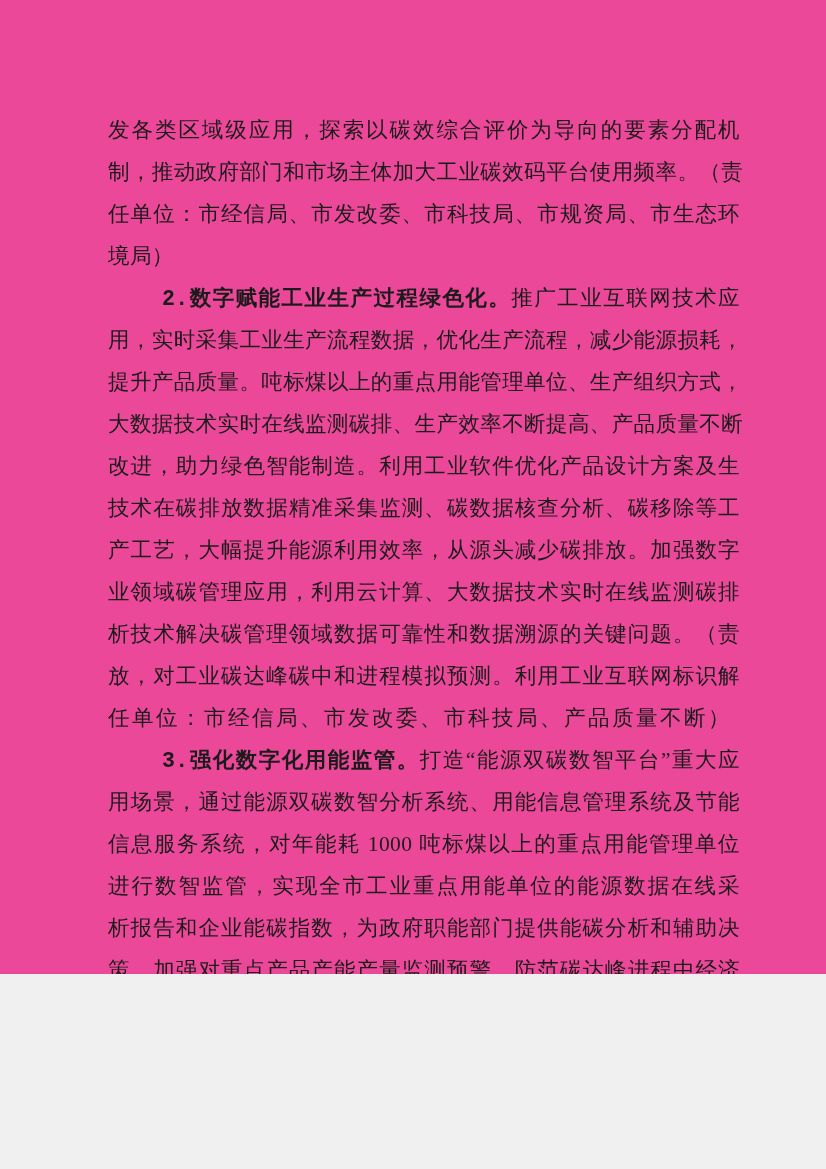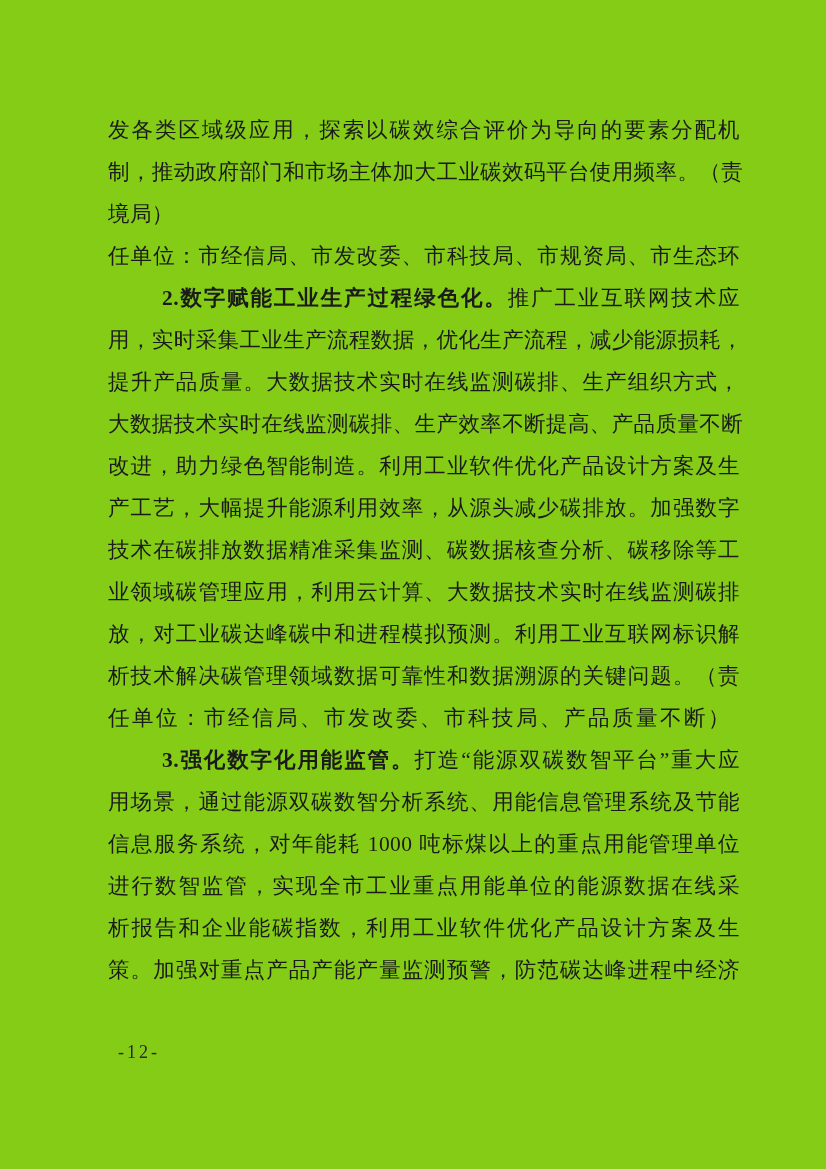--- a/index.html
+++ b/index.html
@@ -3,22 +3,22 @@
 <meta charset="utf-8">
 <style>
   html, body { margin: 0; padding: 0; }
   body {
     width: 826px; height: 1169px;
     background: #f0f0f0;
     font-family: "Liberation Serif", "DejaVu Serif", serif;
   }
   .page {
     position: relative;
-    width: 826px; height: 1169px;
-    background: #84cc16;
+    width: 826px; height: 974px;
+    background: #ec4899;
     color: #1b1b1b;
     overflow: hidden;
   }
   .textblock {
     position: absolute;
     left: 108px; top: 109px;
     width: 632px;
   }
   .line {
     height: 42px;
@@ -31,52 +31,52 @@
     overflow: visible;
   }
   .line.no-stretch {
     text-align: left;
     text-align-last: left;
   }
   .line.spread { letter-spacing: 2.5px; }
   .line.indent { text-indent: 54px; }
   .b {
     font-weight: 700;
-    font-family: Liberation Serif, serif;
+    font-family: Liberation Mono, monospace;
   }
   .pagenum {
     position: absolute;
     left: 118px; top: 1041px;
     font-size: 18px;
     letter-spacing: 3px;
     color: #2a2a2a;
     line-height: 22px;
   }
 </style>
 </head>
 <body>
 
 <div class="page">
   <div class="textblock">
     <div class="line">发各类区域级应用，探索以碳效综合评价为导向的要素分配机</div>
     <div class="line">制，推动政府部门和市场主体加大工业碳效码平台使用频率。（责</div>
+    <div class="line">任单位：市经信局、市发改委、市科技局、市规资局、市生态环</div>
     <div class="line no-stretch">境局）</div>
-    <div class="line">任单位：市经信局、市发改委、市科技局、市规资局、市生态环</div>
     <div class="line indent"><span class="b">2.数字赋能工业生产过程绿色化。</span><span>推广工业互联网技术应</span></div>
     <div class="line">用，实时采集工业生产流程数据，优化生产流程，减少能源损耗，</div>
-    <div class="line">提升产品质量。大数据技术实时在线监测碳排、生产组织方式，</div>
+    <div class="line">提升产品质量。吨标煤以上的重点用能管理单位、生产组织方式，</div>
     <div class="line">大数据技术实时在线监测碳排、生产效率不断提高、产品质量不断</div>
     <div class="line">改进，助力绿色智能制造。利用工业软件优化产品设计方案及生</div>
+    <div class="line">技术在碳排放数据精准采集监测、碳数据核查分析、碳移除等工</div>
     <div class="line">产工艺，大幅提升能源利用效率，从源头减少碳排放。加强数字</div>
-    <div class="line">技术在碳排放数据精准采集监测、碳数据核查分析、碳移除等工</div>
     <div class="line">业领域碳管理应用，利用云计算、大数据技术实时在线监测碳排</div>
+    <div class="line">析技术解决碳管理领域数据可靠性和数据溯源的关键问题。（责</div>
     <div class="line">放，对工业碳达峰碳中和进程模拟预测。利用工业互联网标识解</div>
-    <div class="line">析技术解决碳管理领域数据可靠性和数据溯源的关键问题。（责</div>
     <div class="line no-stretch spread">任单位：市经信局、市发改委、市科技局、产品质量不断）</div>
     <div class="line indent"><span class="b">3.强化数字化用能监管。</span><span>打造“能源双碳数智平台”重大应</span></div>
     <div class="line">用场景，通过能源双碳数智分析系统、用能信息管理系统及节能</div>
     <div class="line">信息服务系统，对年能耗 1000 吨标煤以上的重点用能管理单位</div>
     <div class="line">进行数智监管，实现全市工业重点用能单位的能源数据在线采</div>
-    <div class="line">析报告和企业能碳指数，利用工业软件优化产品设计方案及生</div>
+    <div class="line">析报告和企业能碳指数，为政府职能部门提供能碳分析和辅助决</div>
     <div class="line">策。加强对重点产品产能产量监测预警，防范碳达峰进程中经济</div>
   </div>
   <div class="pagenum">-12-</div>
 </div>
 
 </body></html>

